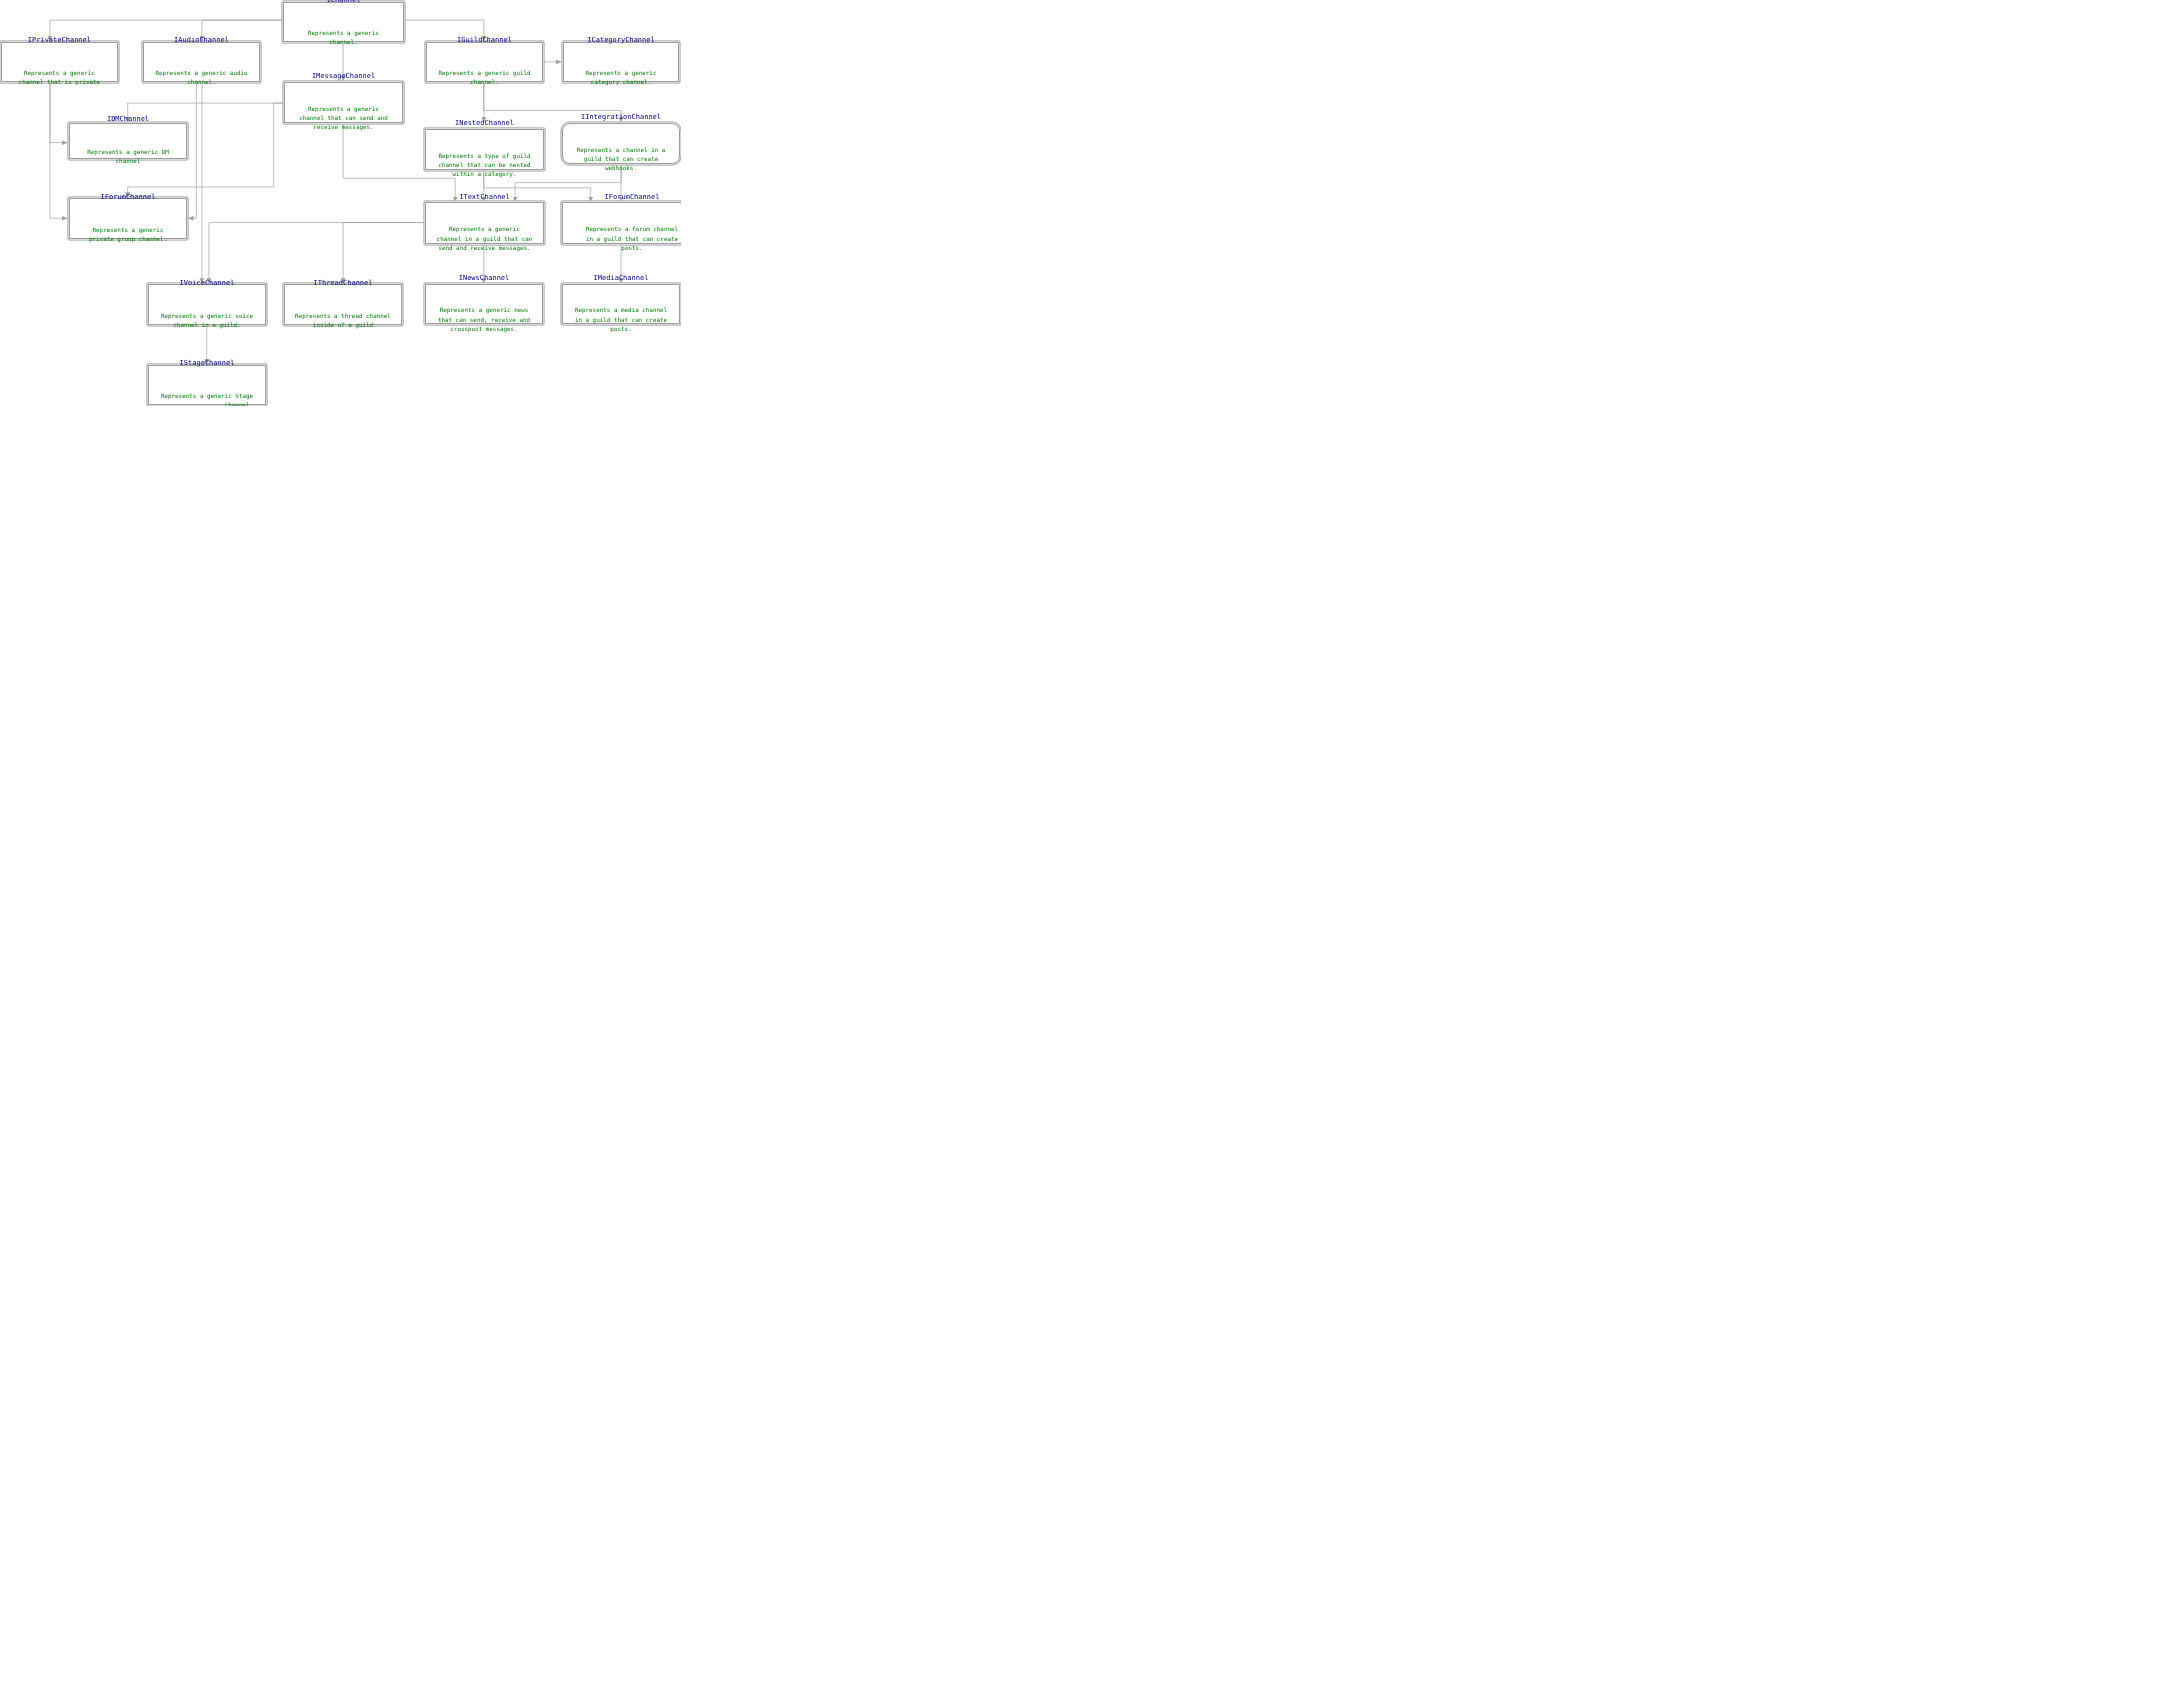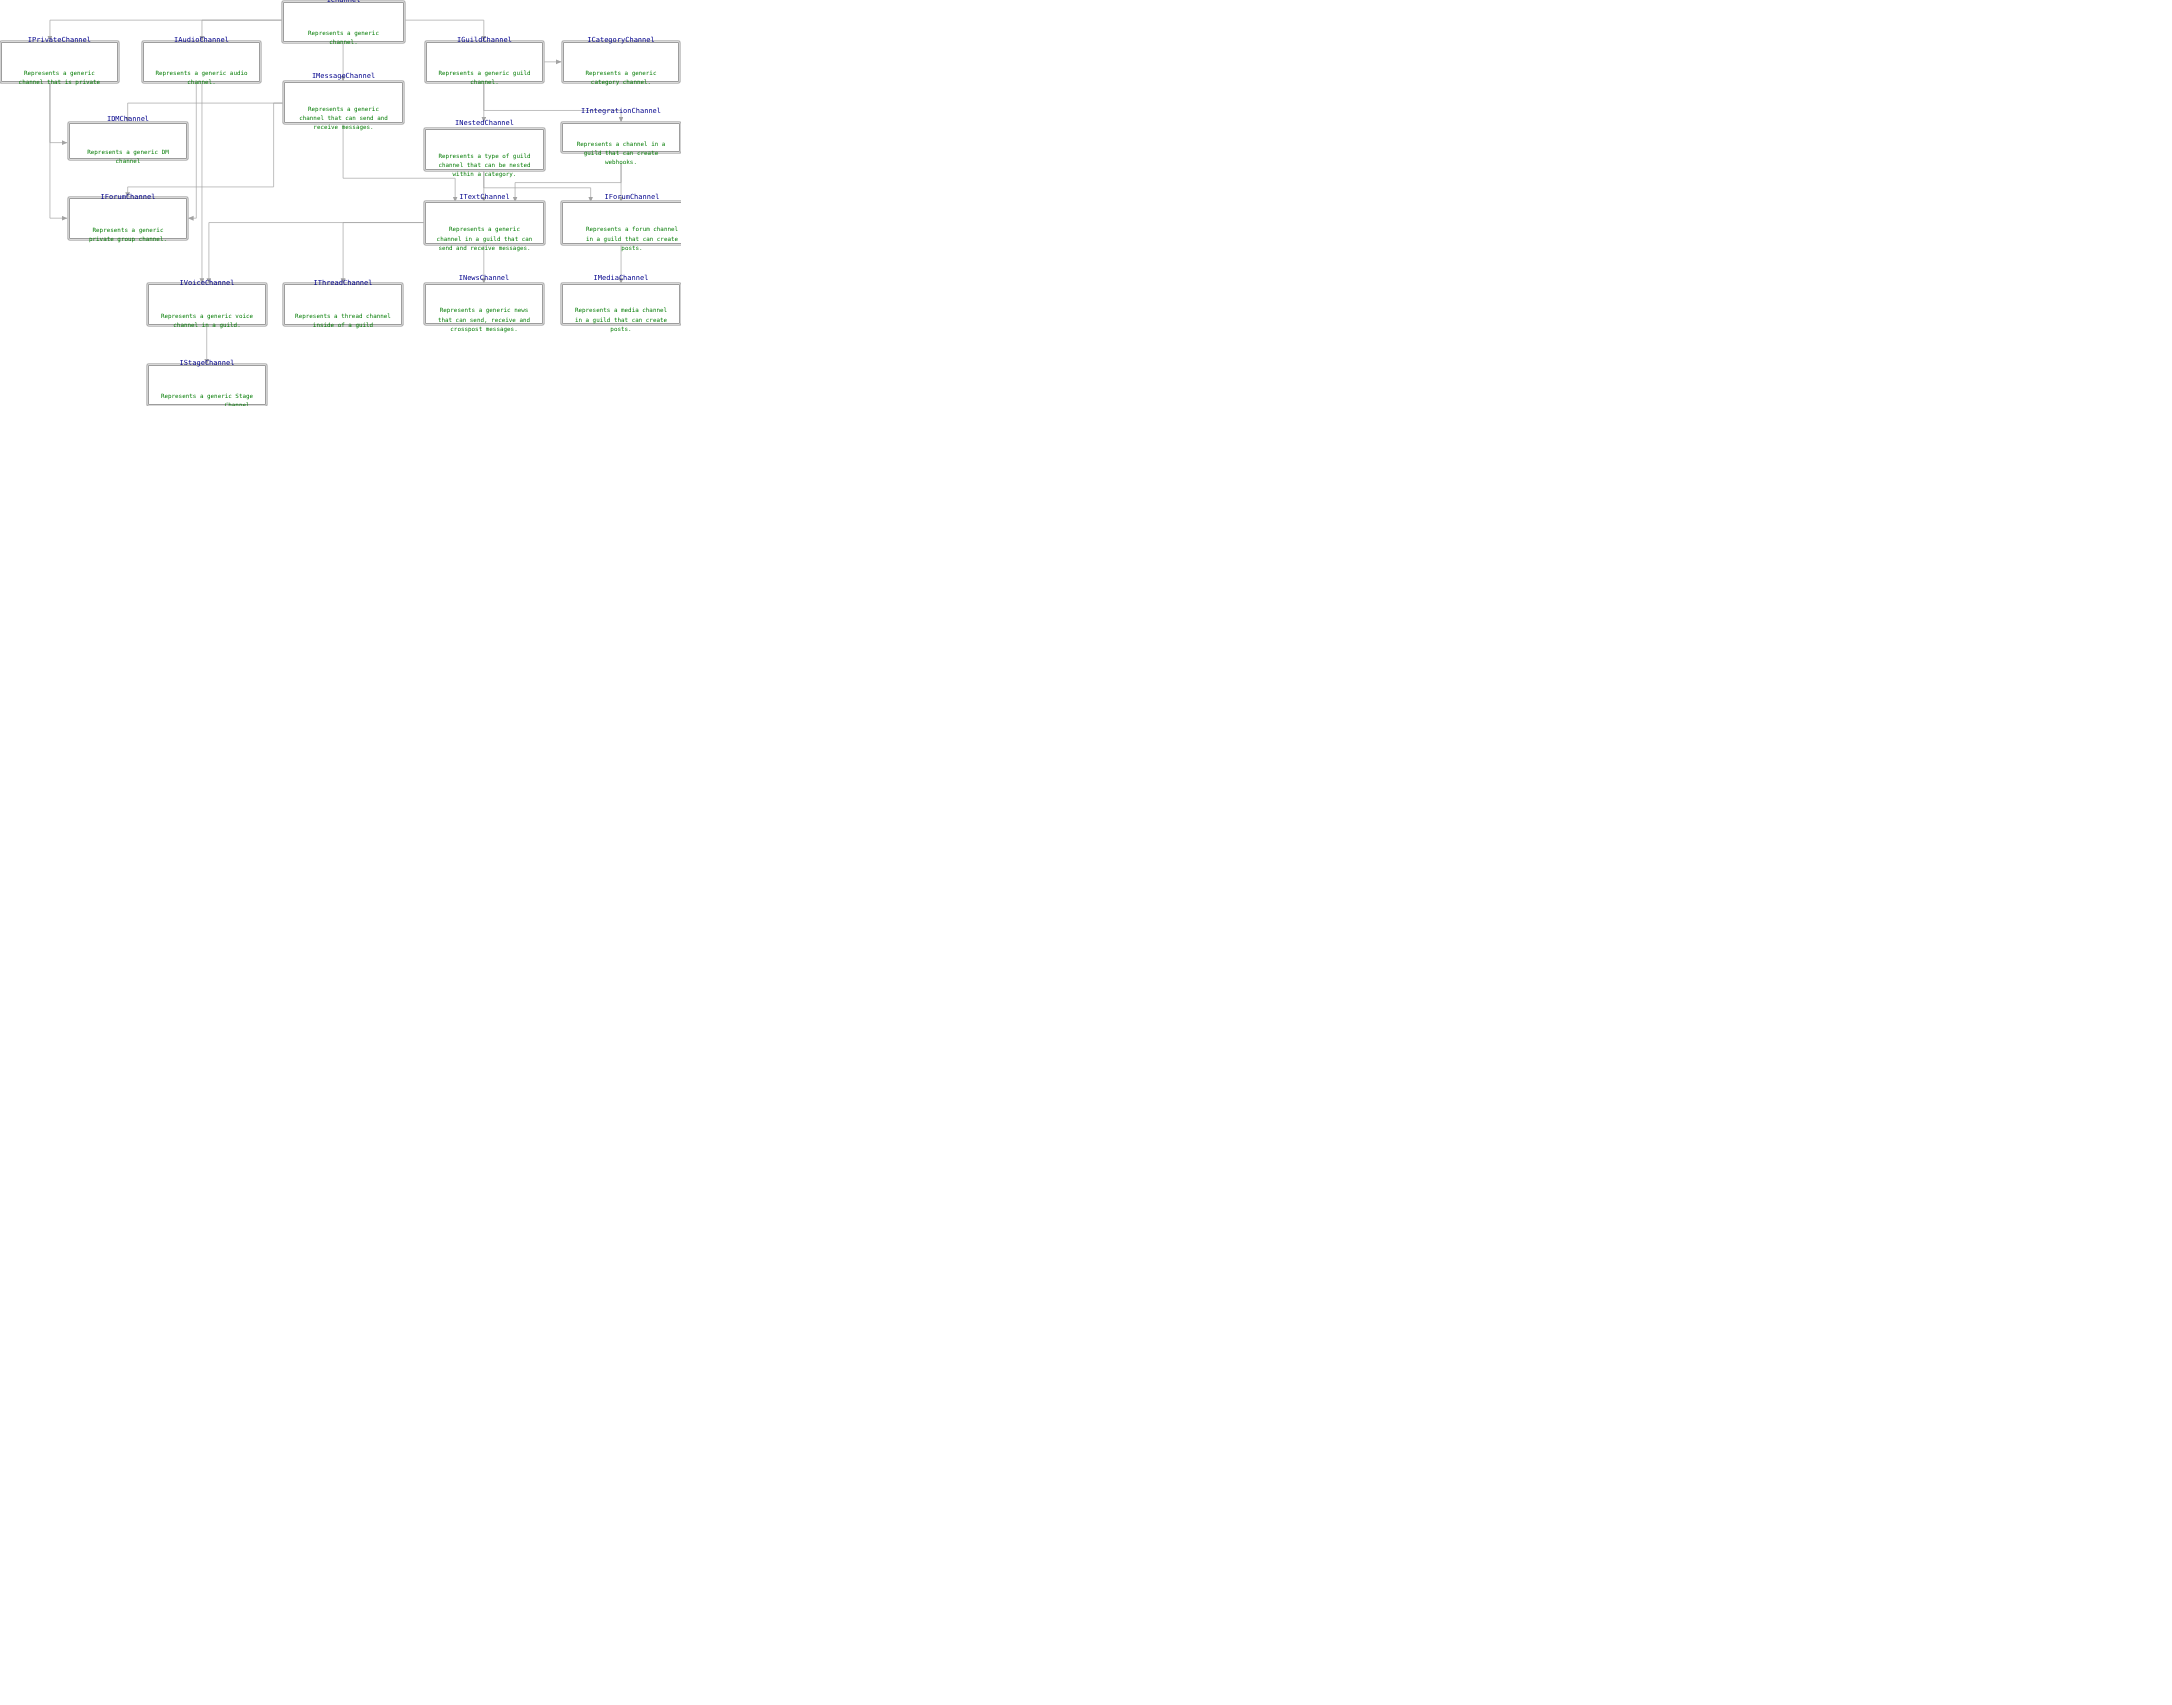--- a/index.html
+++ b/index.html
@@ -138,21 +138,21 @@
       </div>
     </div>
     <div class="node" style="left: 425px; top: 123px; width: 119px; height: 41px; margin-top: 6px;">
       <div class="node-title">INestedChannel</div>
       <div class="node-desc">
         <div class="desc-line">Represents a type of guild</div>
         <div class="desc-line">channel that can be nested</div>
         <div class="desc-line">within a category.</div>
       </div>
     </div>
-    <div class="node" style="left: 562px; top: 123px; width: 118px; height: 29px;">
+    <div class="node" style="left: 562px; top: 123px; width: 118px; height: 41px; border-radius: 8px;">
       <div class="node-title">IIntegrationChannel</div>
       <div class="node-desc">
         <div class="desc-line">Represents a channel in a</div>
         <div class="desc-line">guild that can create</div>
         <div class="desc-line">webhooks.</div>
       </div>
     </div>
     <div class="node" style="left: 69px; top: 198px; width: 118px; height: 41px;">
       <div class="node-title">IForumChannel</div>
       <div class="node-desc">

